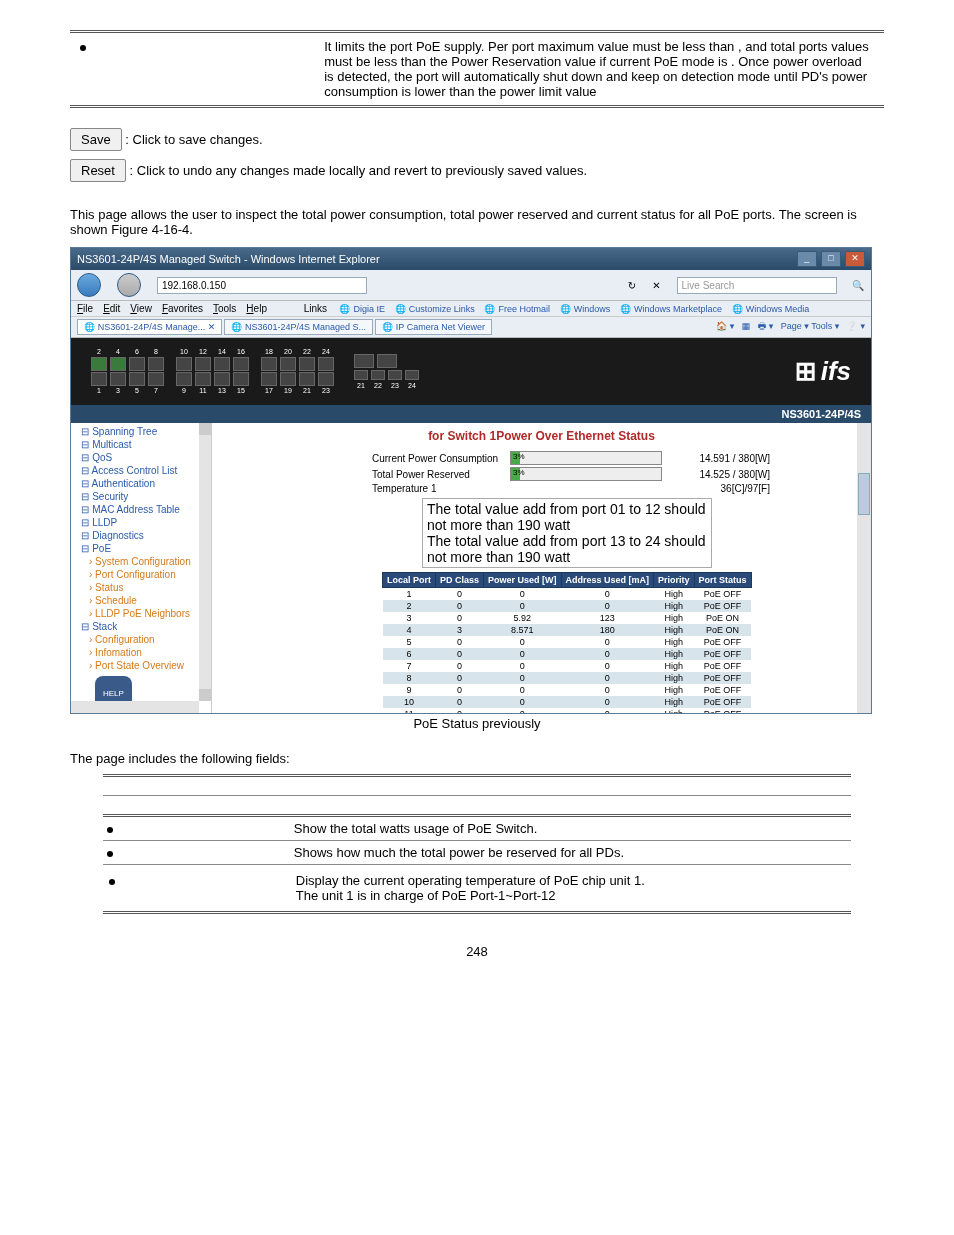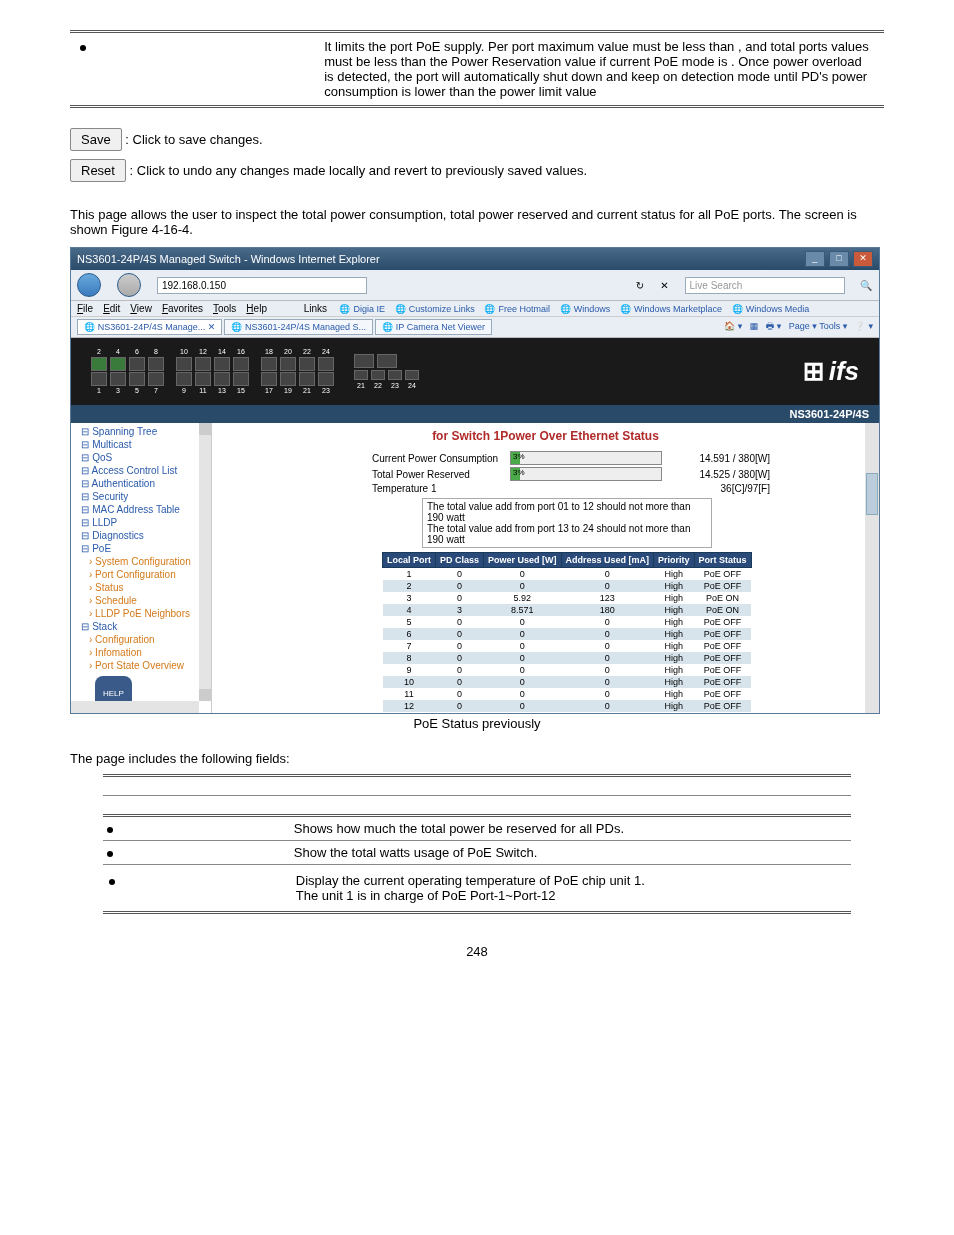--- a/index.html
+++ b/index.html
@@ -4,21 +4,21 @@
 <style>
 body { font-family: Arial, sans-serif; font-size: 13px; color: #000; margin: 0; padding: 30px 70px; background: #fff; }
 .top-table { border-collapse: collapse; width: 100%; margin-bottom: 20px; }
 .top-table td { border-top: 3px double #555; border-bottom: 3px double #555; padding: 6px 10px; vertical-align: top; font-size: 13px; }
 .top-table td:first-child { width: 30%; }
 .bullet { display: inline-block; width: 6px; height: 6px; background: #000; border-radius: 50%; margin-right: 6px; vertical-align: middle; }
 .btn-box { display: inline-block; border: 1px solid #888; padding: 3px 10px; background: #f0f0f0; font-size: 13px; border-radius: 2px; }
 .desc-line { margin: 8px 0; }
 .para { margin: 25px 0 10px 0; font-size: 13px; }
 
-.screenshot { border: 1px solid #5a7a9a; background: #fff; margin: 10px 4px 2px 0; position: relative; font-size: 10px; }
+.screenshot { border: 1px solid #5a7a9a; background: #fff; margin: 10px 12px 2px 0; position: relative; font-size: 10px; }
 .titlebar { background: linear-gradient(#4a6a8a,#2a4a6a); color: #fff; padding: 3px 6px; display: flex; justify-content: space-between; align-items: center; font-size: 11px; }
 .win-btns span { display: inline-block; width: 18px; height: 14px; background: #6a8aaa; border: 1px solid #3a5a7a; margin-left: 1px; text-align: center; line-height: 12px; font-size: 9px; }
 .win-btns .close { background: #c95a3a; }
 .addrbar { background: #e8eef4; padding: 3px 6px; display: flex; align-items: center; gap: 16px; border-bottom: 1px solid #bbb; }
 .nav-btn { width: 22px; height: 22px; border-radius: 50%; background: linear-gradient(#6aaadd,#3a7abd); border: 1px solid #2a5a8a; }
 .addr-input { flex: 0 0 200px; border: 1px solid #9ab; background: #fff; padding: 2px 4px; font-size: 10px; }
 .search-box { flex: 0 0 150px; border: 1px solid #9ab; background: #fff; padding: 2px 4px; font-size: 10px; color: #999; margin-left: auto; }
 .menubar { padding: 2px 6px; font-size: 10px; background: #e8eef4; border-bottom: 1px solid #ccc; }
 .menubar span { margin-right: 10px; }
 .linksbar { display: inline; font-size: 9px; color: #2a5aaa; }
@@ -53,21 +53,21 @@
 
 .main { flex: 1; padding: 4px 10px; overflow: hidden; position: relative; }
 .main-scroll { position: absolute; right: 0; top: 0; bottom: 0; width: 14px; background: #e4e4e4; }
 .main-scroll-thumb { position: absolute; top: 50px; left: 1px; right: 1px; height: 40px; background: #bcd; border: 1px solid #8ab; }
 .main h2 { text-align: center; color: #b02a2a; font-size: 12px; font-weight: bold; margin: 2px 0 8px 0; }
 .stat-row { display: flex; align-items: center; gap: 8px; font-size: 10px; margin: 2px 0; padding-left: 150px; }
 .stat-label { width: 130px; }
 .stat-bar { width: 150px; height: 12px; border: 1px solid #888; background: #eee; position: relative; }
 .stat-bar-fill { position: absolute; left: 0; top: 0; bottom: 0; background: #4aaa4a; font-size: 8px; color: #000; padding: 0 2px; }
 .stat-val { width: 100px; text-align: right; }
-.note-box { border: 1px solid #aaa; font-size: 10px; padding: 2px 4px; margin: 4px 0 4px 200px; width: 280px; }
+.note-box { border: 1px solid #aaa; font-size: 14px; padding: 2px 4px; margin: 4px 0 4px 200px; width: 280px; }
 .poe-table { border-collapse: collapse; font-size: 9px; margin: 4px 0 0 160px; }
 .poe-table th { background: #2a4a7a; color: #fff; padding: 2px 4px; font-weight: bold; border: 1px solid #1a3a5a; }
 .poe-table td { padding: 1px 6px; text-align: center; }
 .poe-table tr.alt { background: #d8e4ec; }
 
 .caption { text-align: center; font-size: 13px; margin: 2px 0 20px 0; }
 
 .fields-para { margin: 15px 0 8px 0; }
 .fields-table { width: 92%; margin: 0 auto; border-collapse: collapse; }
 .fields-table td { border-top: 1px solid #888; border-bottom: 1px solid #888; padding: 8px 6px; vertical-align: top; font-size: 13px; }
@@ -413,25 +413,25 @@
         <td></td>
       </tr>
   <tr>
         <td></td>
         <td></td>
       </tr>
   </tbody>
     <tbody id="fields-body">
       <tr>
         <td><span class="bullet"></span></td>
-        <td>Shows how much the total power be reserved for all PDs.</td>
+        <td>Show the total watts usage of PoE Switch.</td>
       </tr>
       <tr>
         <td><span class="bullet"></span></td>
-        <td>Show the total watts usage of PoE Switch.</td>
+        <td>Shows how much the total power be reserved for all PDs.</td>
       </tr>
       <tr>
         <td><span class="bullet"></span></td>
         <td>Display the current operating temperature of PoE chip unit 1.<br>The unit 1 is in charge of PoE Port-1~Port-12</td>
       </tr>
     </tbody>
 </table>
 
 <div class="pagenum">248</div>
 

